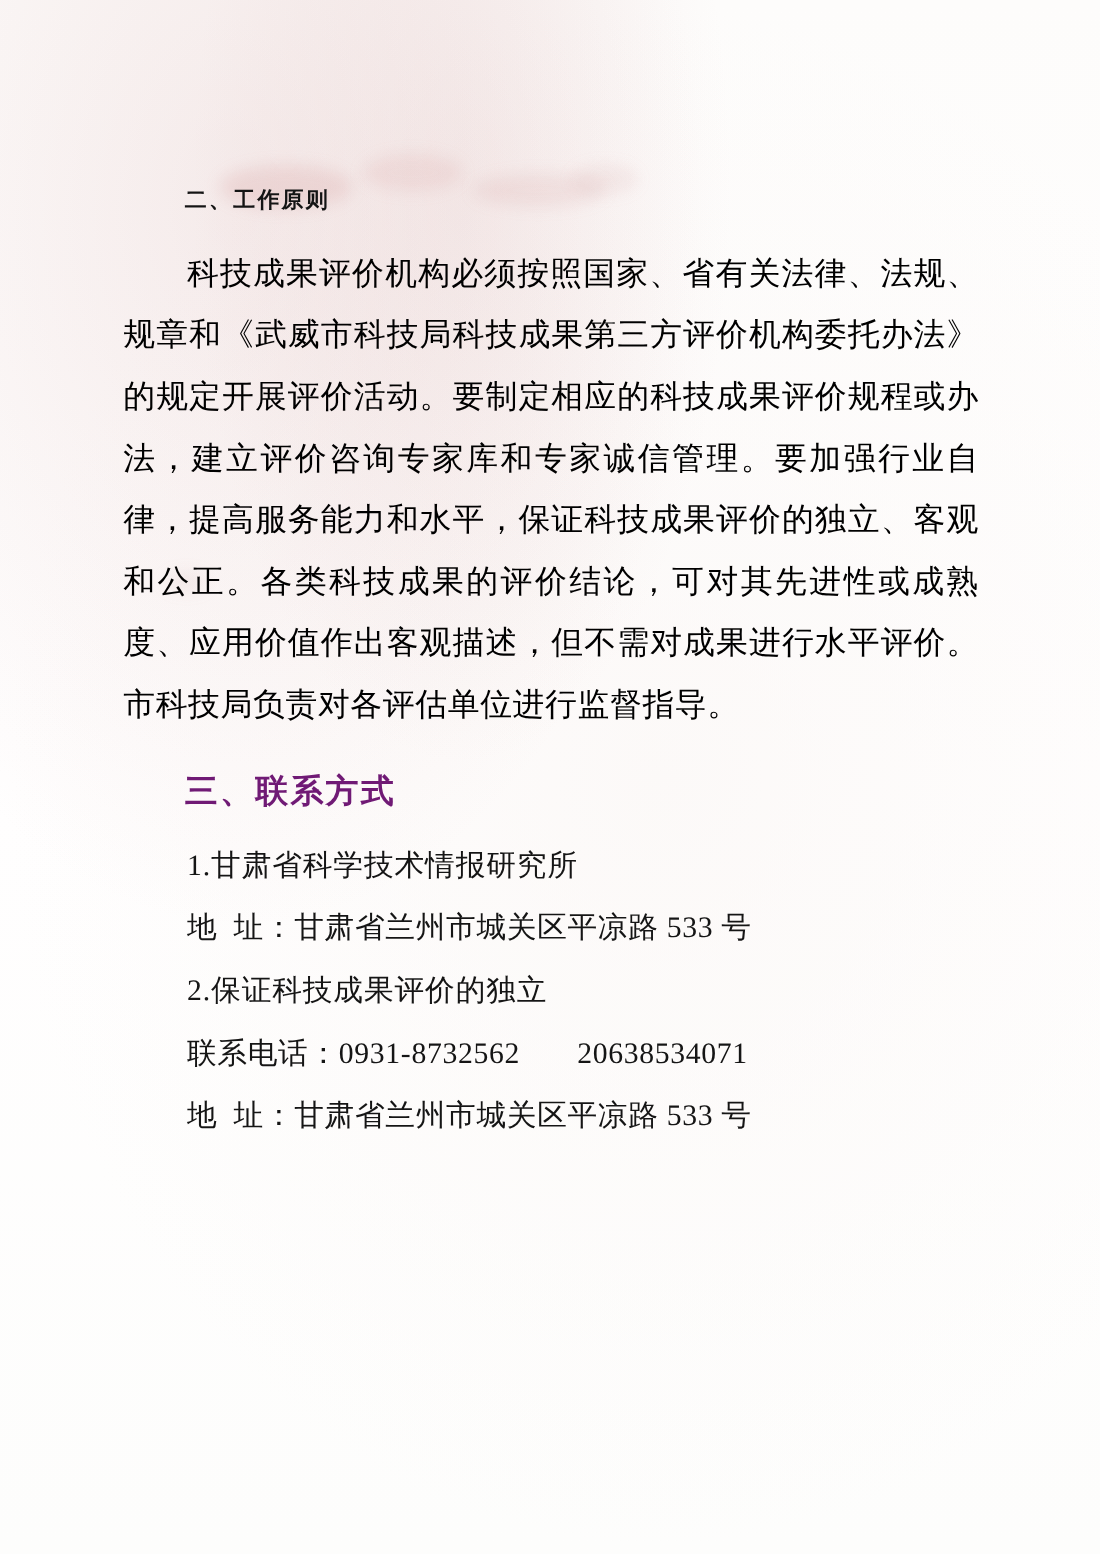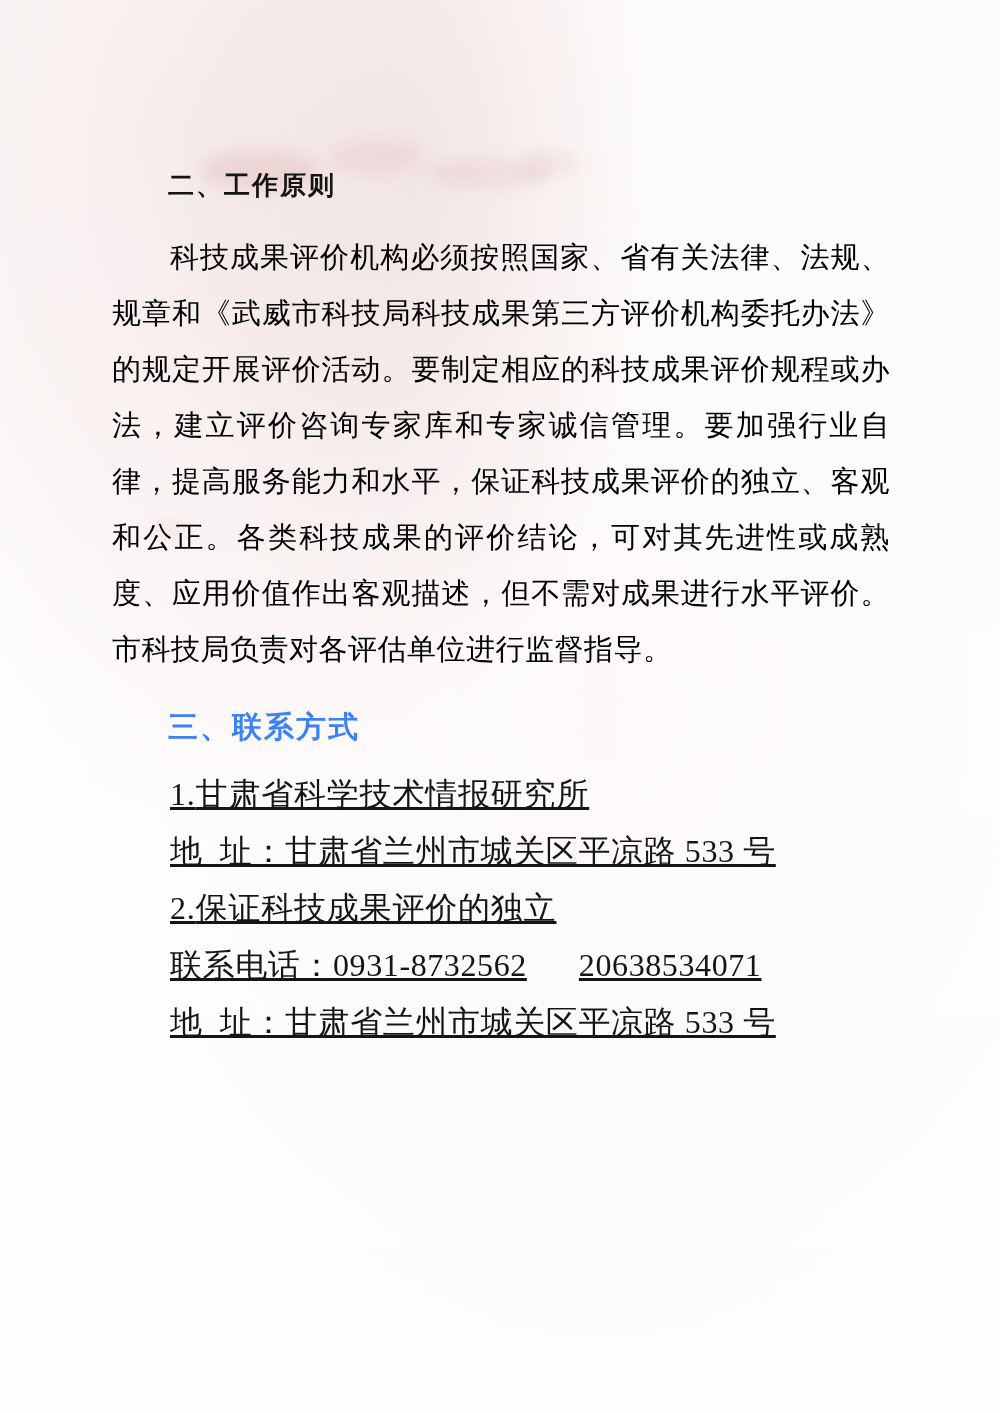--- a/index.html
+++ b/index.html
@@ -36,21 +36,21 @@
   .content {
     position: absolute;
     left: 112px;
     top: 168px;
     width: 778px;
   }
 
   .heading {
     font-family: "DejaVu Sans", "Liberation Sans", sans-serif;
     font-weight: bold;
-    font-size: 26px;
+    font-size: 20px;
     letter-spacing: 2px;
     color: #141414;
     margin: 0 0 26px 0;
     padding-left: 56px;
   }
 
   .para {
     font-size: 29px;
     line-height: 56px;
     text-align: justify;
@@ -59,37 +59,36 @@
     margin: 0 0 10px 0;
     text-indent: 58px;
     color: #000000;
   }
 
   .heading2 {
     font-family: "DejaVu Sans", "Liberation Sans", sans-serif;
     font-weight: bold;
     font-size: 30px;
     letter-spacing: 2px;
-    color: #3b82f6;
+    color: #701a75;
     margin: 30px 0 18px 0;
     padding-left: 56px;
   }
 
   .contact-block {
     margin-top: 2px;
   }
 
   .cline {
-    font-size: 32px;
+    font-size: 27px;
     line-height: 57px;
     letter-spacing: 0.6px;
     padding-left: 58px;
     color: #151515;
     white-space: pre;
-    text-decoration: underline;
   }
 
   .cline.org {
     letter-spacing: 0.8px;
   }
 
   .gap-wide {
     display: inline-block;
     width: 52px;
   }

